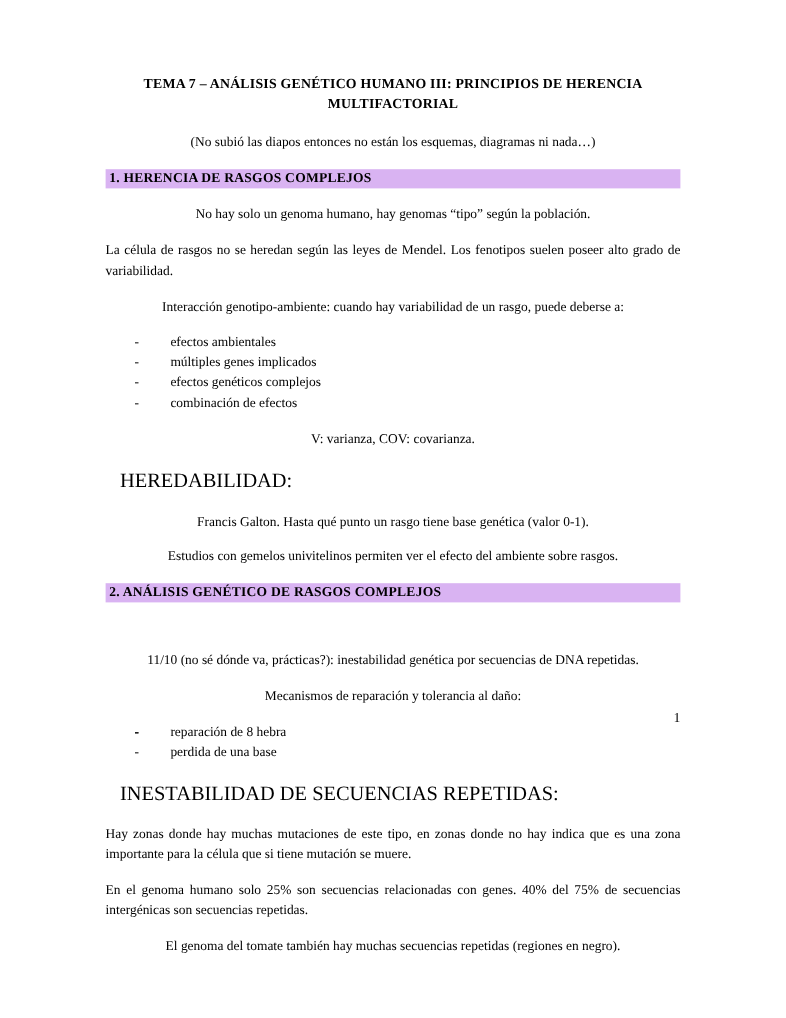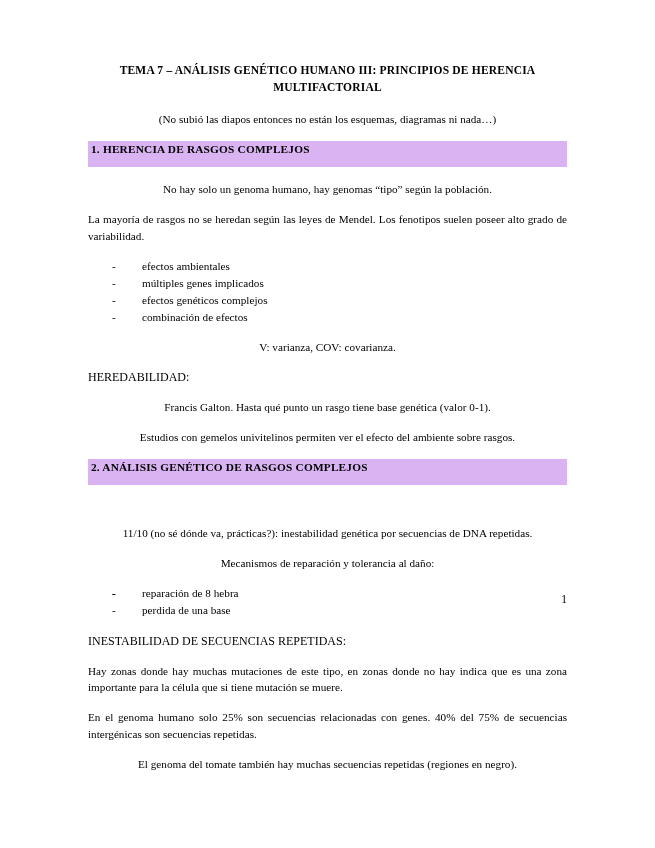--- a/index.html
+++ b/index.html
@@ -38,21 +38,21 @@
     text-align: center;
   }
   .para.justify {
     text-align: justify;
   }
   .section-head {
     font-weight: bold;
     font-size: 11.3px;
     background: #d9b3f2;
     display: block;
-    padding: 2px 3px 12px 3px;
+    padding: 2px 3px 2px 3px;
     margin: 0 0 14px 0;
     letter-spacing: 0.2px;
   }
   .section-head.wide {
     width: 100%;
     box-sizing: border-box;
   }
   ul.dashlist {
     list-style: none;
     margin: 0 0 13px 0;
@@ -63,23 +63,23 @@
     line-height: 1.52;
     position: relative;
     padding-left: 30px;
   }
   ul.dashlist li .dash {
     position: absolute;
     left: 0;
     top: 0;
   }
   .plain-head {
-    font-size: 12px;
+    font-size: 17px;
     line-height: 1.5;
-    margin: 0 0 13px 0;
+    margin: 0 0 13px 12px;
   }
   .gap-big {
     height: 26px;
   }
   .page-number {
     position: absolute;
     right: 88px;
     bottom: 46px;
     font-size: 11.5px;
   }
@@ -92,21 +92,22 @@
   <div class="doc-title">
     <span>TEMA 7 – ANÁLISIS GENÉTICO HUMANO III: PRINCIPIOS DE HERENCIA</span><br>
     <span>MULTIFACTORIAL</span>
   </div>
 
   <p class="para">(No subió las diapos entonces no están los esquemas, diagramas ni nada…)</p>
 
   <span class="section-head">1. HERENCIA DE RASGOS COMPLEJOS</span>
 
   <p class="para">No hay solo un genoma humano, hay genomas “tipo” según la población.</p>
-  <p class="para justify">La mayoría de rasgos no se heredan según las leyes de Mendel. Los fenotipos suelen poseer alto grado de variabilidad.</p>
+  <p class="para justify">La célula de rasgos no se heredan según las leyes de Mendel. Los fenotipos suelen poseer alto grado de variabilidad.</p>
+  <p class="para">Interacción genotipo-ambiente: cuando hay variabilidad de un rasgo, puede deberse a:</p>
 
   <ul class="dashlist">
     <li><span class="dash">-</span><span>efectos ambientales</span></li>
     <li><span class="dash">-</span><span>múltiples genes implicados</span></li>
     <li><span class="dash">-</span><span>efectos genéticos complejos</span></li>
     <li><span class="dash">-</span><span>combinación de efectos</span></li>
   </ul>
 
   <p class="para">V: varianza, COV: covarianza.</p>
   <p class="plain-head">HEREDABILIDAD:</p>

